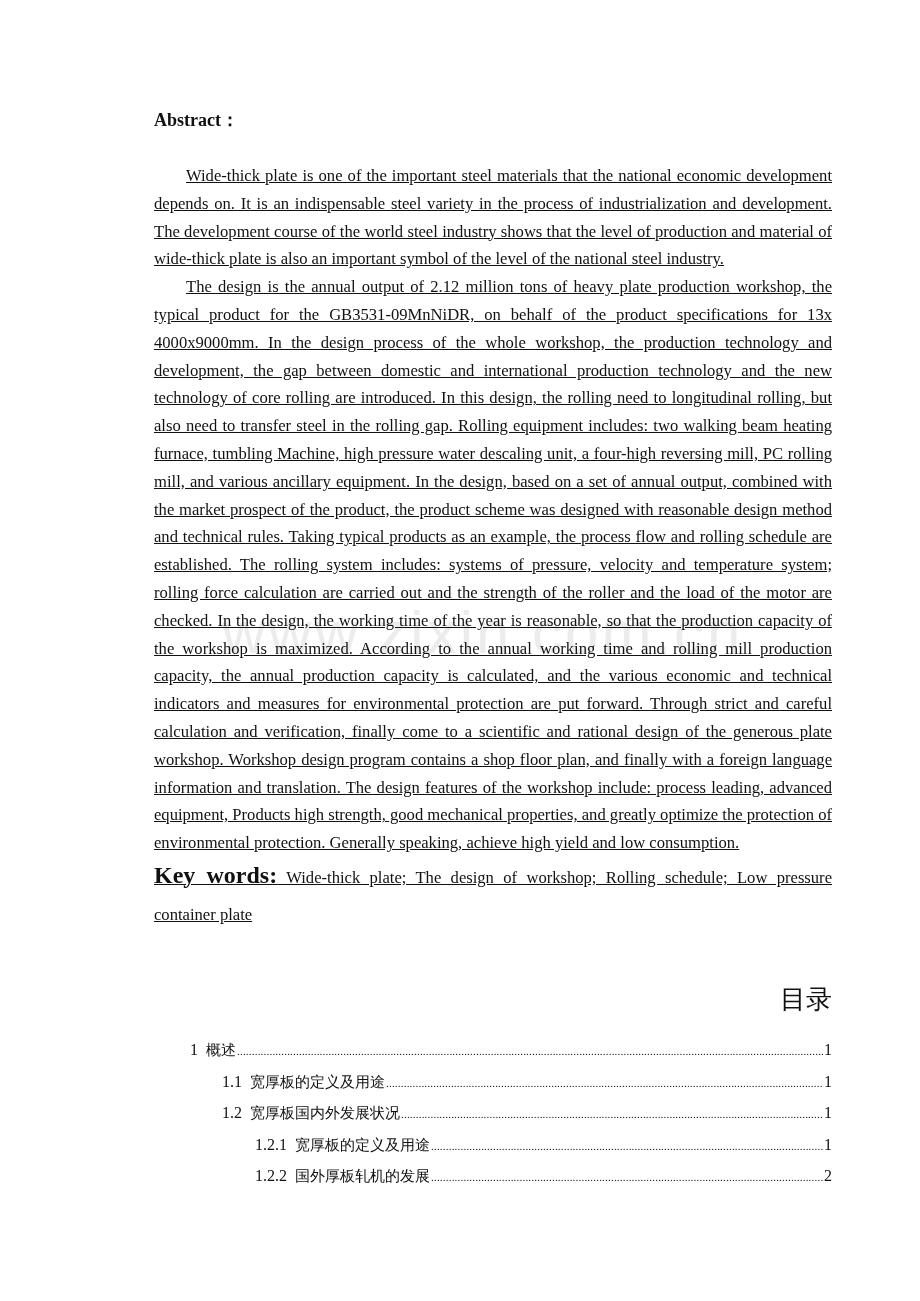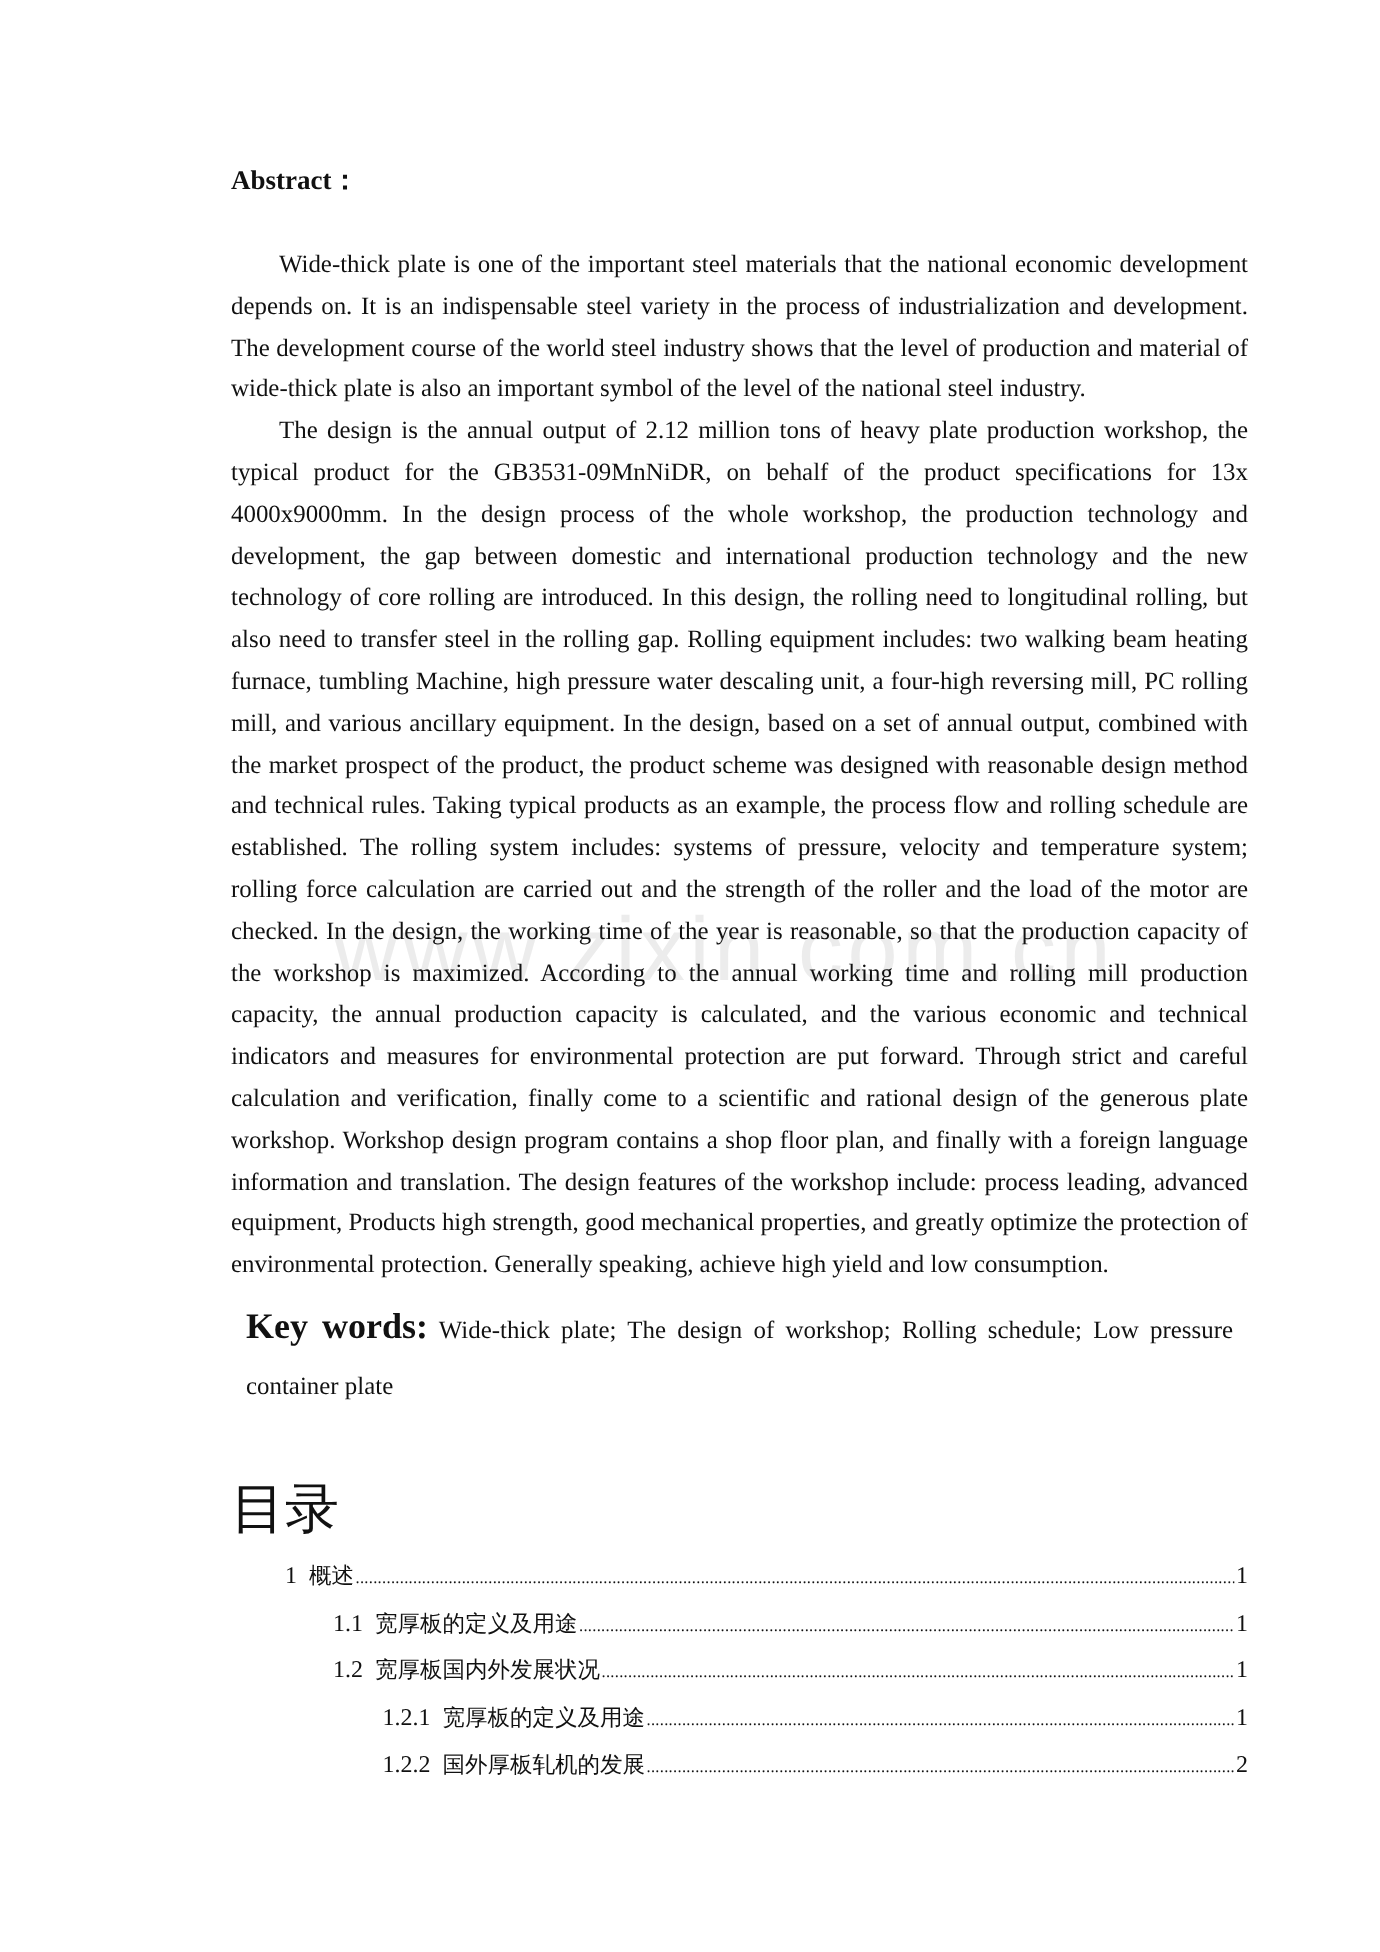--- a/index.html
+++ b/index.html
@@ -1,25 +1,25 @@
 <!DOCTYPE html>
 <html><head>
   <meta charset="utf-8">
   <style>
     html, body { margin: 0; padding: 0; background: #ffffff; }
     body { width: 920px; height: 1301px; position: relative; overflow: hidden;
       font-family: "Liberation Serif", "DejaVu Serif", serif; color: #111; }
     .page { position: absolute; left: 154px; top: 0; width: 678px; }
     .h-abstract { position: absolute; top: 108px; left: 0; font-size: 18px; font-weight: bold; letter-spacing: 0px; }
     .para { font-size: 16.6px; line-height: 27.8px; text-align: justify; margin: 0; text-indent: 32px; }
-    .abs-body { position: absolute; top: 162px; left: 0; width: 678px; }
-    .keywords { font-size: 16.6px; line-height: 37px; text-align: justify; margin: 10px; }
+    .abs-body { position: absolute; top: 162px; left: 0; width: 678px; text-decoration: underline; }
+    .keywords { font-size: 16.6px; line-height: 37px; text-align: justify; margin: 0; }
     .kw-label { font-size: 24px; font-weight: bold; }
-    .toc-title { position: absolute; top: 982px; left: 0; width: 678px; text-align: left;
-      font-family: Liberation Sans, sans-serif; font-size: 36px; }
+    .toc-title { position: absolute; top: 982px; left: 0; width: 678px; text-align: right;
+      font-family: Liberation Sans, sans-serif; font-size: 26px; }
     .toc { position: absolute; top: 1041px; left: 0; width: 678px; }
     .toc-row { display: flex; align-items: baseline; height: 31.5px; font-size: 16px; }
     .toc-row.l1 { padding-left: 36px; }
     .toc-row.l2 { padding-left: 68px; }
     .toc-row.l3 { padding-left: 101px; justify-content: flex-end; }
     .toc-num { margin-right: 8px; }
     .toc-text { font-family: "DejaVu Sans", sans-serif; font-size: 15px; }
     .toc-dots { flex: 1; overflow: hidden; white-space: nowrap; margin: 0 1px; color: #111; }
     .toc-dots::before { content: "........................................................................................................................................................................................................................................"; font-size: 11px; letter-spacing: 0.2px; }
     .toc-page { margin-left: 0; }

